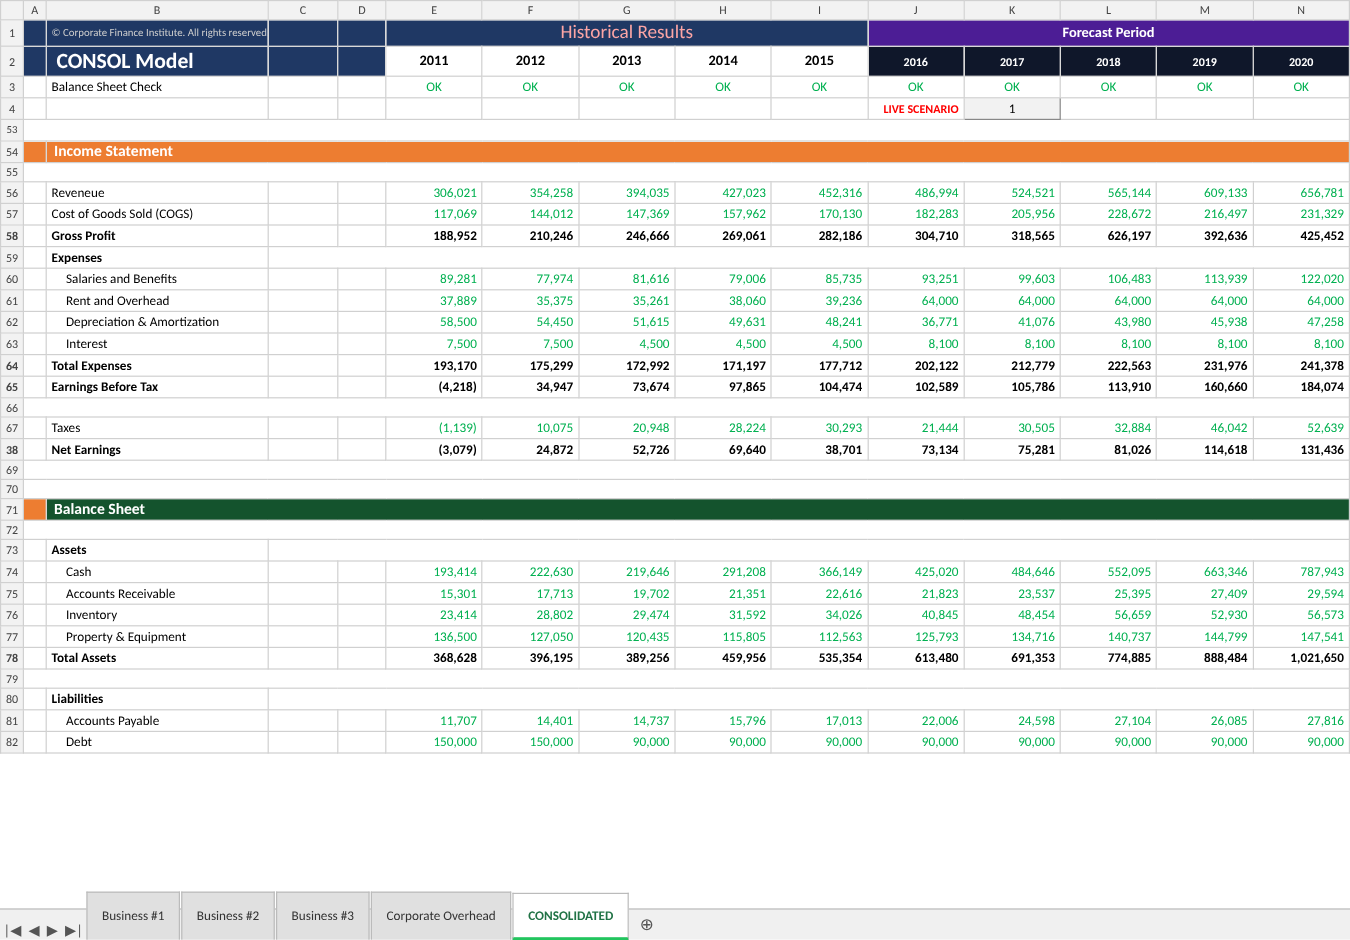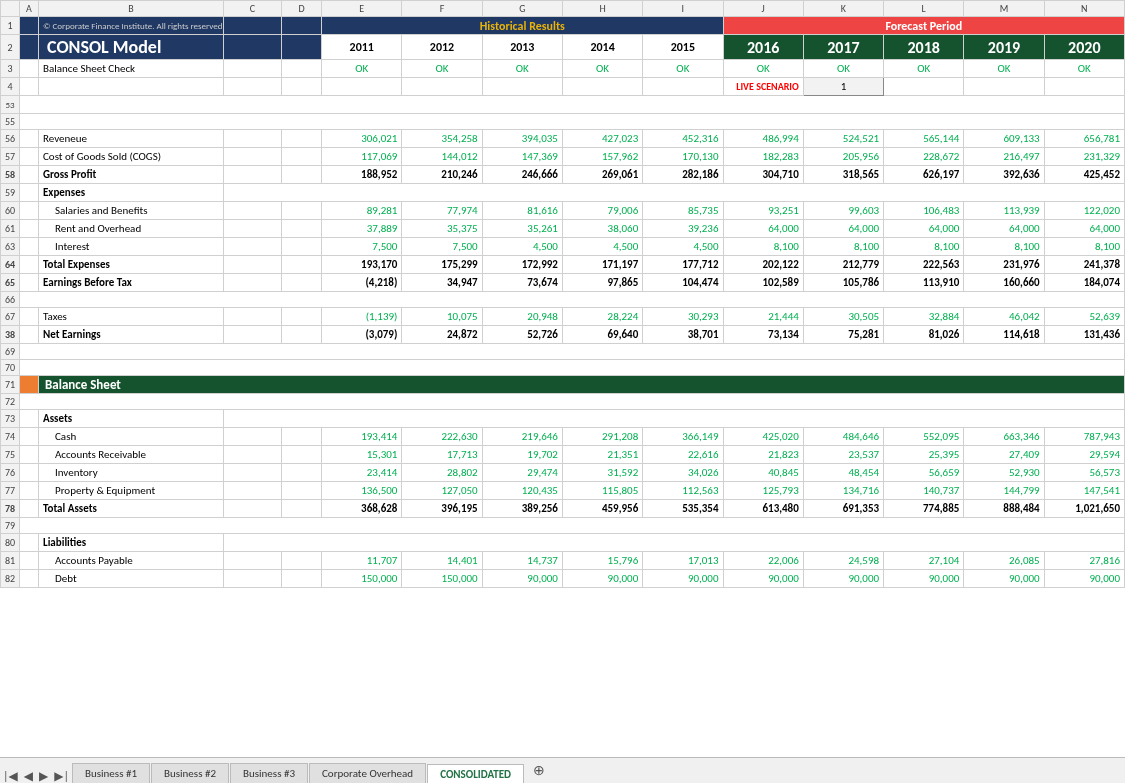--- a/index.html
+++ b/index.html
@@ -2,22 +2,22 @@
 <html><head>
   <meta charset="utf-8">
   <style>
     * { box-sizing: border-box; margin: 0; padding: 0; }
     body { font-family: Calibri, Arial, sans-serif; font-size: 11px; background: #fff; overflow: hidden; width: 1125px; height: 783px; }
     
     .spreadsheet-container { width: 1125px; height: 783px; display: flex; flex-direction: column; }
     
     
     .tab-bar { display: flex; align-items: flex-end; background: #f0f0f0; border-top: 1px solid #bbb; height: 26px; position: absolute; bottom: 0; left: 0; right: 0; }
-    .tab { padding: 4px 12px; border: 1px solid #bbb; border-bottom: none; background: #e0e0e0; cursor: pointer; font-size: 11px; color: #333; margin-right: 1px; height: 20px; display: flex; align-items: center; }
-    .tab.active { background: #fff; font-weight: bold; color: #217346; border-bottom: 1px solid #22c55e; margin-bottom: -1px; }
+    .tab { padding: 4px 12px; border: 1px solid #bbb; border-bottom: none; background: #e0e0e0; cursor: pointer; font-size: 11px; color: #333; margin-right: 1px; height: 40px; display: flex; align-items: center; }
+    .tab.active { background: #fff; font-weight: bold; color: #217346; border-bottom: 3px solid #22c55e; margin-bottom: -1px; }
     .tab-add { padding: 4px 8px; color: #555; font-size: 14px; cursor: pointer; }
     
     
     .grid-wrapper { flex: 1; overflow: hidden; padding-bottom: 26px; }
     
     table { border-collapse: collapse; width: 100%; table-layout: fixed; }
     
     th, td { border: 1px solid #d0d0d0; padding: 1px 4px; white-space: nowrap; overflow: hidden; height: 18px; vertical-align: middle; }
     
     
@@ -26,26 +26,26 @@
     
     .row-num { background: #f2f2f2; text-align: center; font-size: 10px; color: #444; font-weight: normal; border: 1px solid #d0d0d0; }
     
     
     .row-copyright { background: #1f3864; color: #fff; font-size: 9px; }
     
     
     .title-cell { background: #1f3864; color: #fff; font-size: 18px; font-weight: bold; padding-left: 8px; }
     
     
-    .hist-header { background: #1f3864; color: #eab308; font-weight: bold; text-align: center; font-size: 12px; }
-    .forecast-header { background: #ef4444; color: #fff; font-weight: bold; text-align: center; font-size: 12px; }
+    .hist-header { background: #1f3864; color: #fca5a5; font-weight: normal; text-align: center; font-size: 16px; }
+    .forecast-header { background: #4c1d95; color: #fff; font-weight: bold; text-align: center; font-size: 12px; }
     
     
     .year-hist { background: #fff; font-weight: bold; text-align: center; font-size: 12px; color: #000000; }
-    .year-forecast { background: #14532d; color: #fff; font-weight: bold; text-align: center; font-size: 16px; }
+    .year-forecast { background: #0f172a; color: #fff; font-weight: bold; text-align: center; font-size: 10px; }
     
     
     .ok-cell { color: #00b050; text-align: center; font-size: 11px; }
     
     
     .live-scenario { color: #ff0000; font-size: 10px; font-weight: bold; text-align: right; }
     .live-val { background: #f2f2f2; text-align: center; border: 1px solid #888; }
     
     
     .section-header { background: #ed7d31; color: #fff; font-weight: bold; font-size: 13px; padding-left: 6px; }
@@ -174,20 +174,25 @@
           <td></td>
           <td></td>
           <td></td>
         </tr>
 
         <tr style="height:8px;">
           <td class="row-num" style="font-size:9px;">53</td>
           <td colspan="14"></td>
         </tr>
 
+        <tr>
+          <td class="row-num">54</td>
+          <td style="background:#ed7d31;"></td>
+          <td class="section-header" colspan="13">Income Statement</td>
+        </tr>
 
         <tr class="empty-row">
           <td class="row-num">55</td>
           <td colspan="14"></td>
         </tr>
 
         <tr>
           <td class="row-num">56</td>
           <td></td>
           <td class="label-cell">Reveneue</td>
@@ -277,20 +282,37 @@
           <td class="data-green">35,261</td>
           <td class="data-green">38,060</td>
           <td class="data-green">39,236</td>
           <td class="data-green">64,000</td>
           <td class="data-green">64,000</td>
           <td class="data-green">64,000</td>
           <td class="data-green">64,000</td>
           <td class="data-green">64,000</td>
         </tr>
 
+        <tr>
+          <td class="row-num">62</td>
+          <td></td>
+          <td class="label-cell label-indent">Depreciation &amp; Amortization</td>
+          <td></td>
+          <td></td>
+          <td class="data-green">58,500</td>
+          <td class="data-green">54,450</td>
+          <td class="data-green">51,615</td>
+          <td class="data-green">49,631</td>
+          <td class="data-green">48,241</td>
+          <td class="data-green">36,771</td>
+          <td class="data-green">41,076</td>
+          <td class="data-green">43,980</td>
+          <td class="data-green">45,938</td>
+          <td class="data-green">47,258</td>
+        </tr>
 
         <tr>
           <td class="row-num">63</td>
           <td></td>
           <td class="label-cell label-indent">Interest</td>
           <td></td>
           <td></td>
           <td class="data-green">7,500</td>
           <td class="data-green">7,500</td>
           <td class="data-green">4,500</td>

